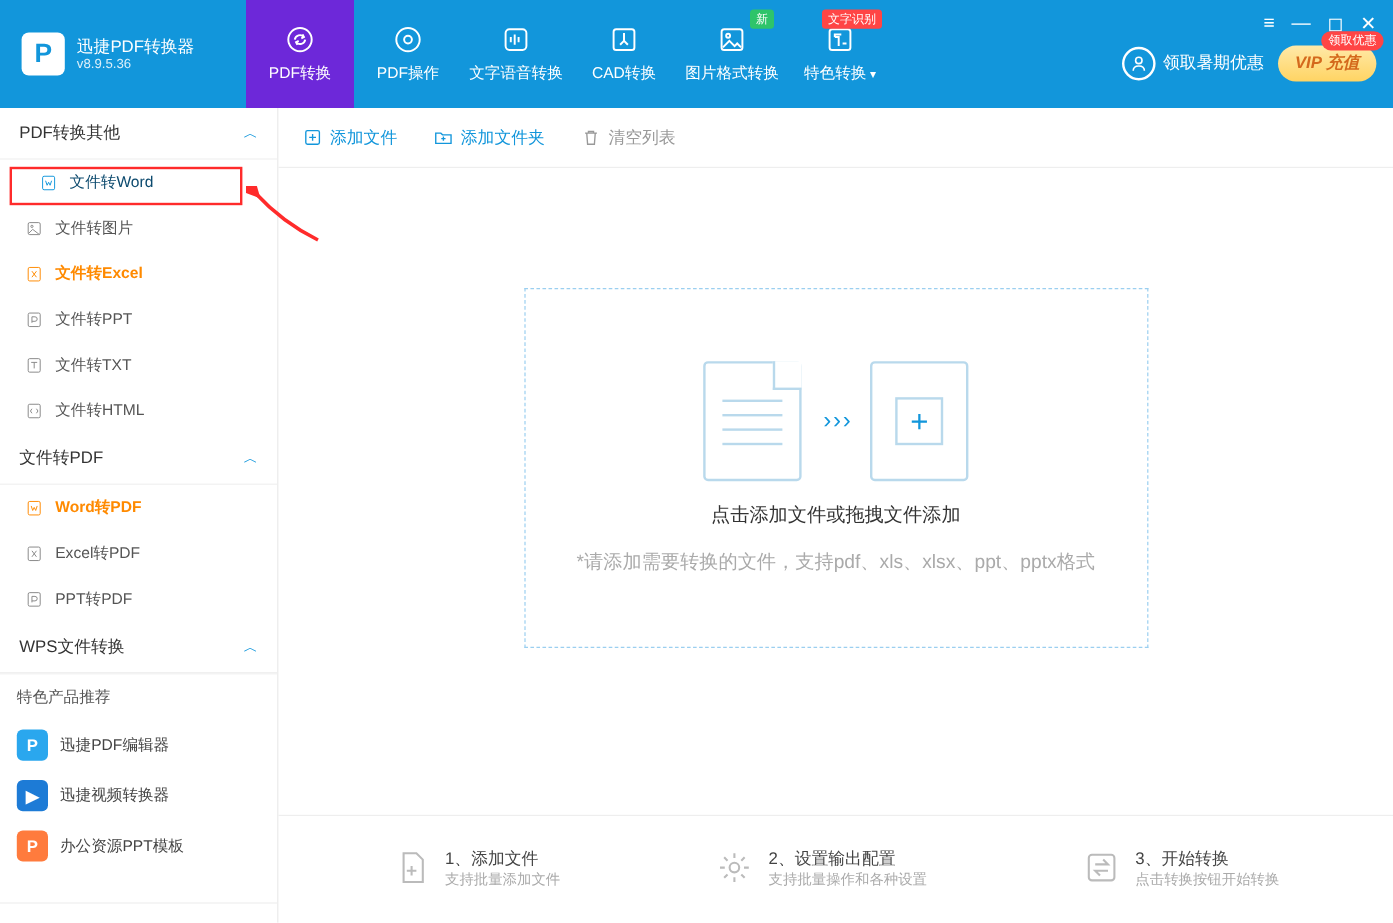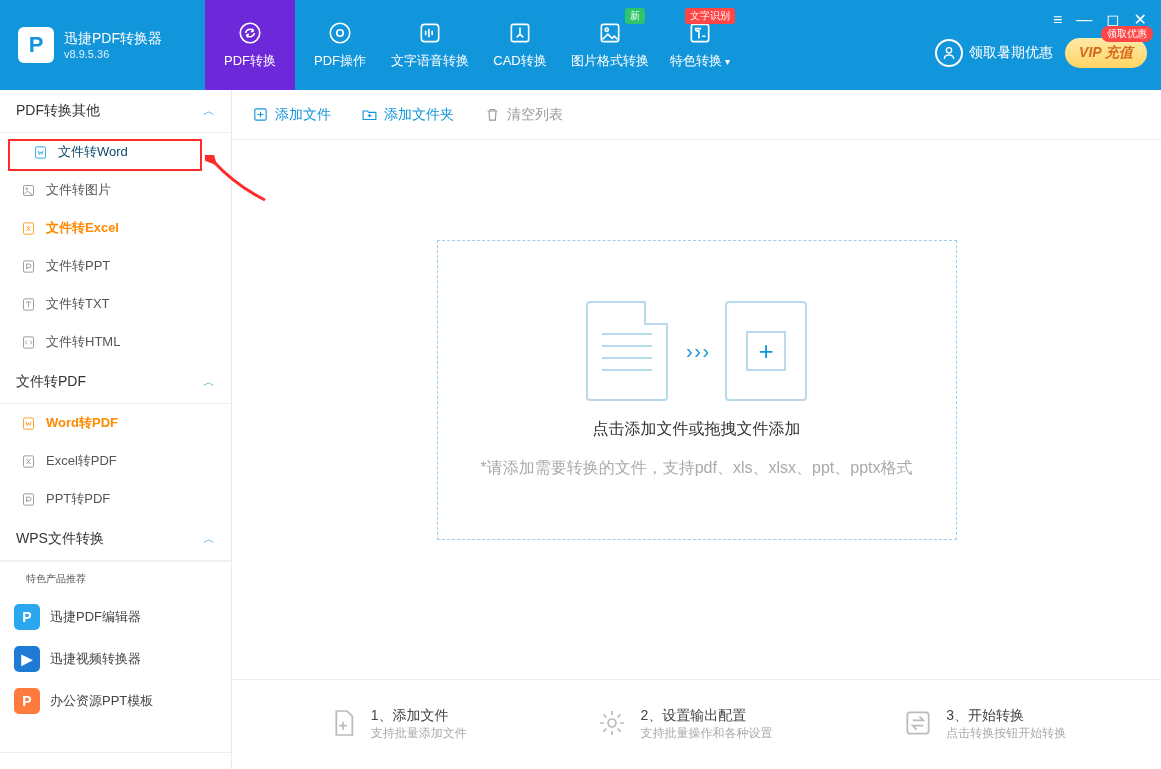--- a/index.html
+++ b/index.html
@@ -39,21 +39,21 @@
 .side-item .sicon { width: 16px; height: 16px; display: flex; align-items: center; justify-content: center; }
 .side-item .sicon svg { width: 15px; height: 15px; stroke: #888; fill: none; stroke-width: 1.3; }
 .side-item.active { color: #0c4a6e; padding-left: 32px; }
 .side-item.active .sicon svg { stroke: #1296db; }
 .side-item.orange { color: #ff8a00; font-weight: bold; }
 .side-item.orange .sicon svg { stroke: #ff8a00; }
 
 .highlight-box { position: absolute; border: 2px solid #ff2b2b; pointer-events: none; }
 .arrow-annot { position: absolute; pointer-events: none; }
 
-.side-featured-head { padding: 10px 26px; font-size: 10px; color: #555; border-top: 1px solid #f0f0f0; }
+.side-featured-head { padding: 10px 14px; font-size: 13px; color: #555; border-top: 1px solid #f0f0f0; }
 .featured-item { display: flex; align-items: center; gap: 10px; padding: 8px 14px; font-size: 13px; color: #444; cursor: pointer; }
 .featured-icon { width: 26px; height: 26px; border-radius: 5px; display: flex; align-items: center; justify-content: center; color: #fff; font-size: 14px; font-weight: bold; }
 
 .sidebar-bottom { margin-top: auto; border-top: 1px solid #eee; display: flex; justify-content: space-around; padding: 8px 6px; font-size: 12px; }
 
 
 .content { flex: 1; display: flex; flex-direction: column; }
 .toolbar { height: 50px; border-bottom: 1px solid #eee; display: flex; align-items: center; padding: 0 20px; gap: 30px; }
 .tool-btn { display: flex; align-items: center; gap: 6px; color: #1296db; font-size: 14px; cursor: pointer; }
 .tool-btn.muted { color: #999; }

